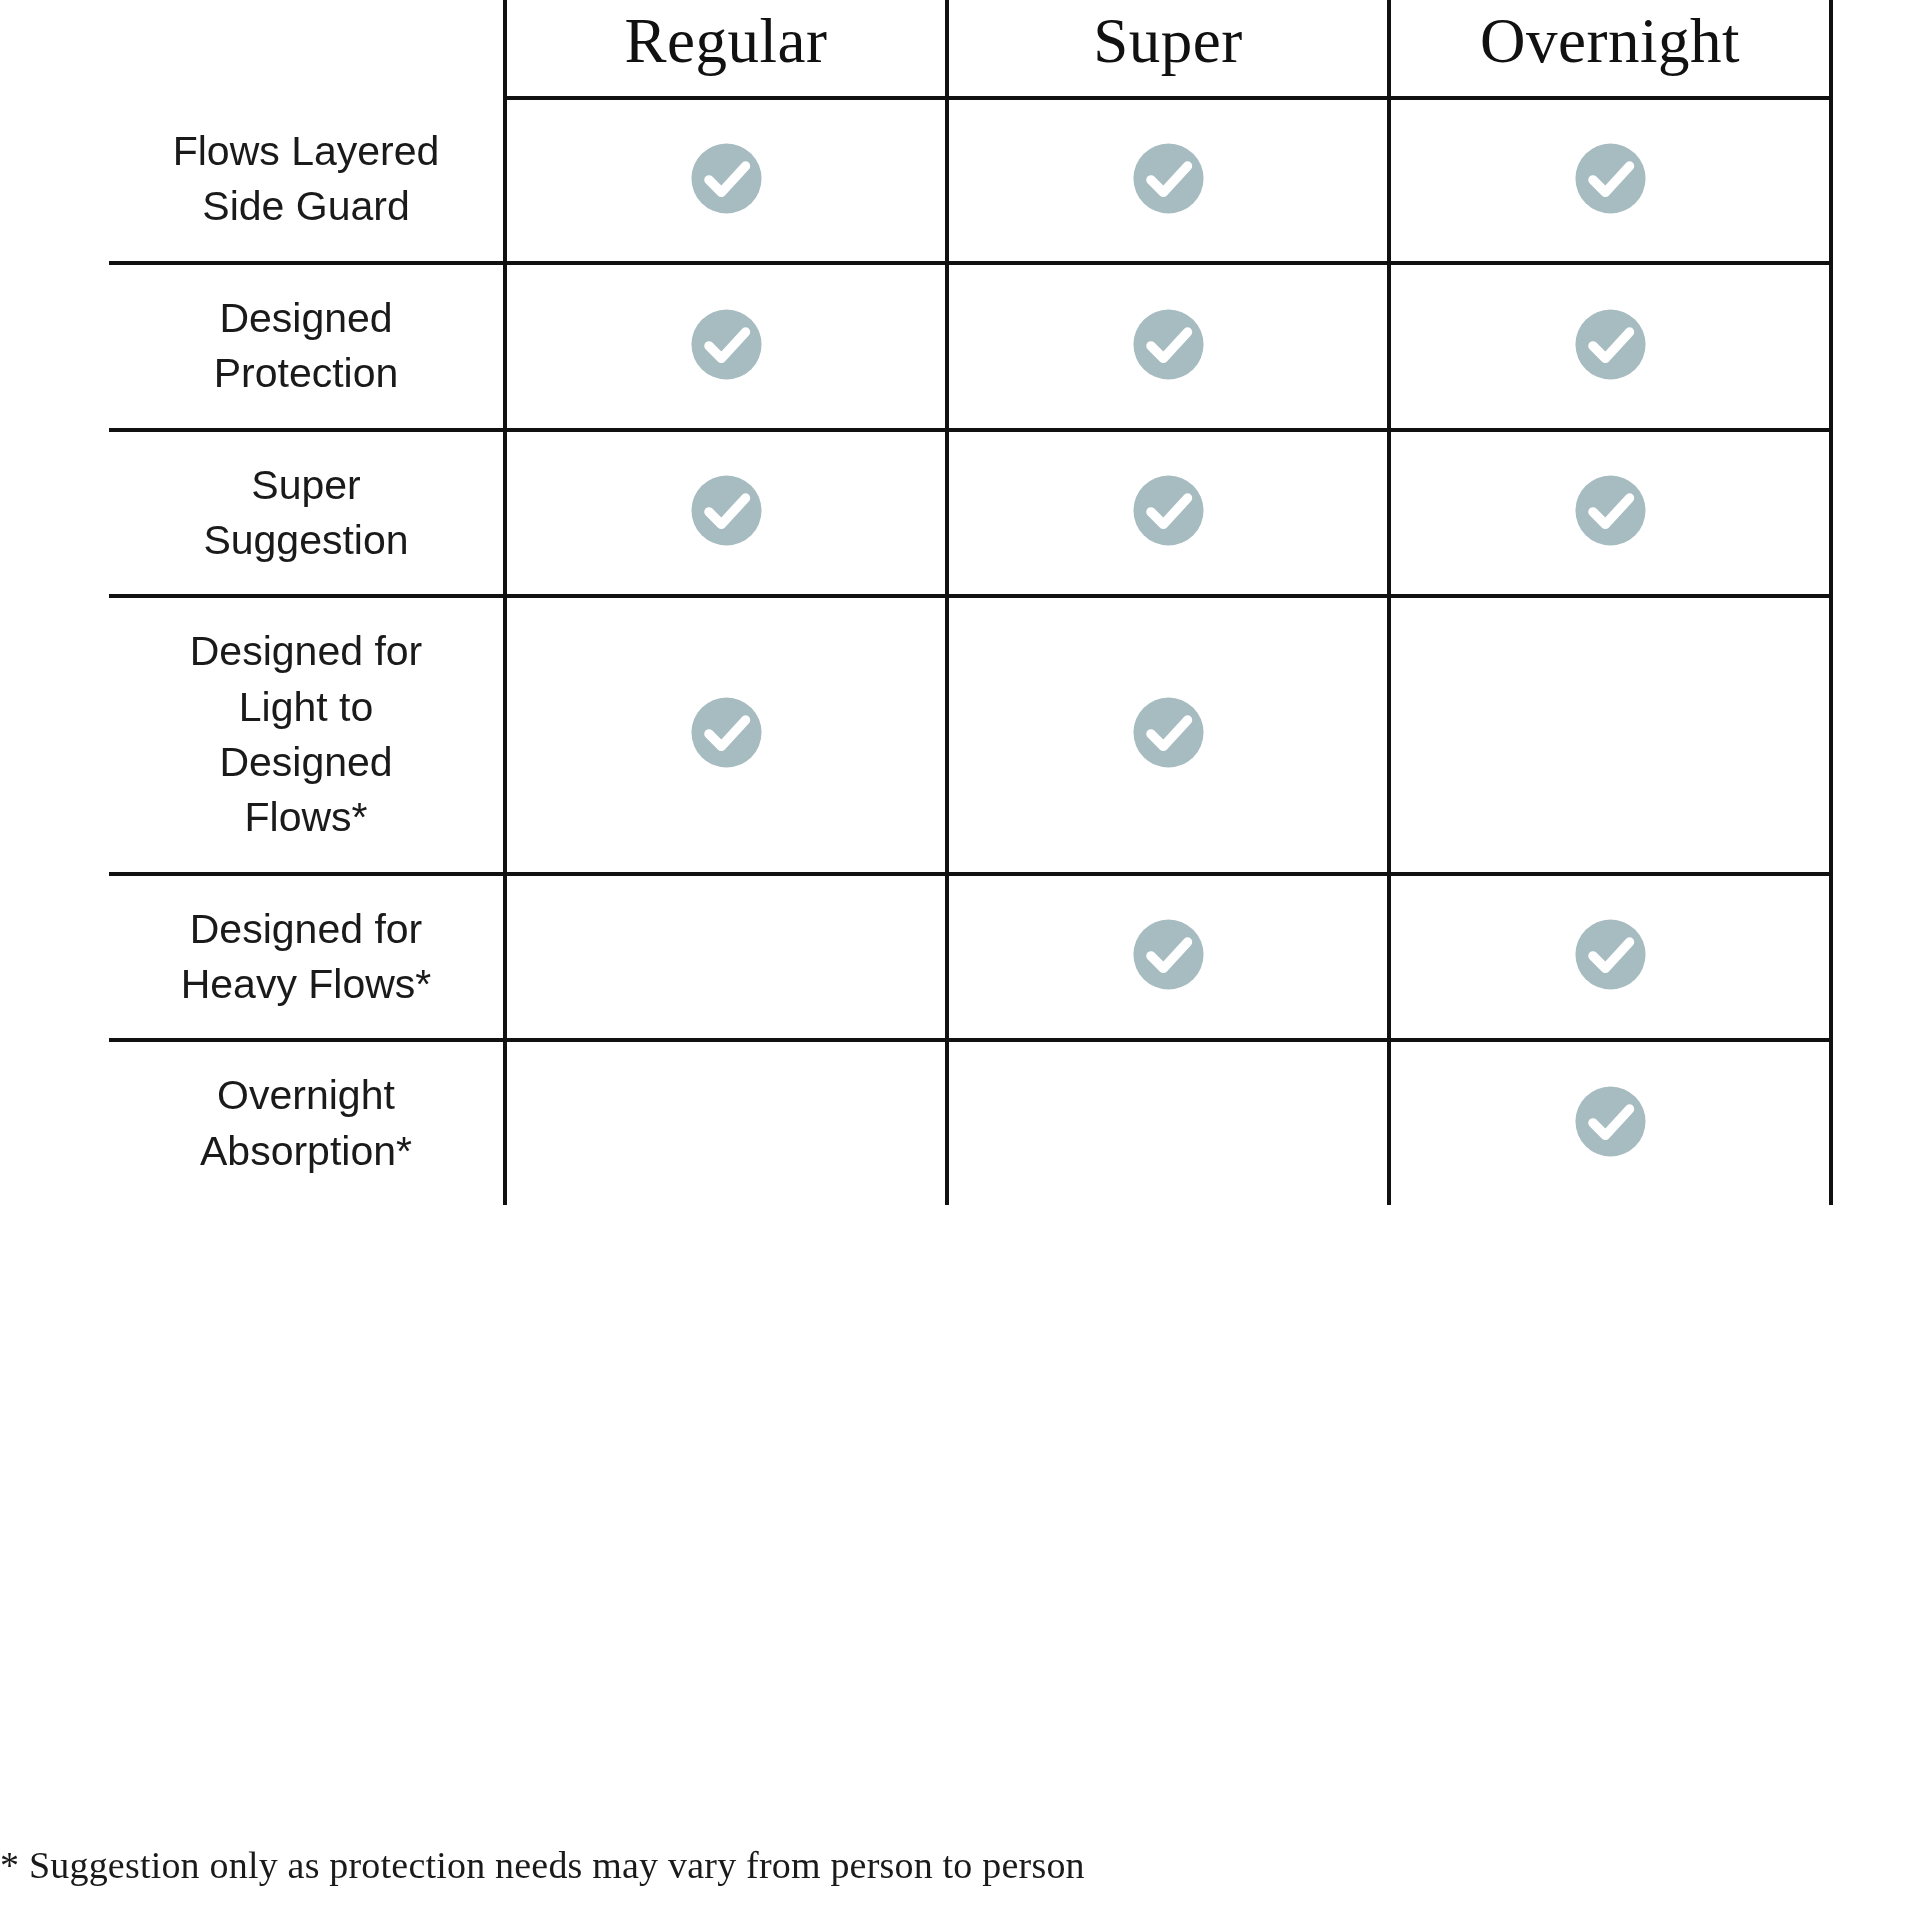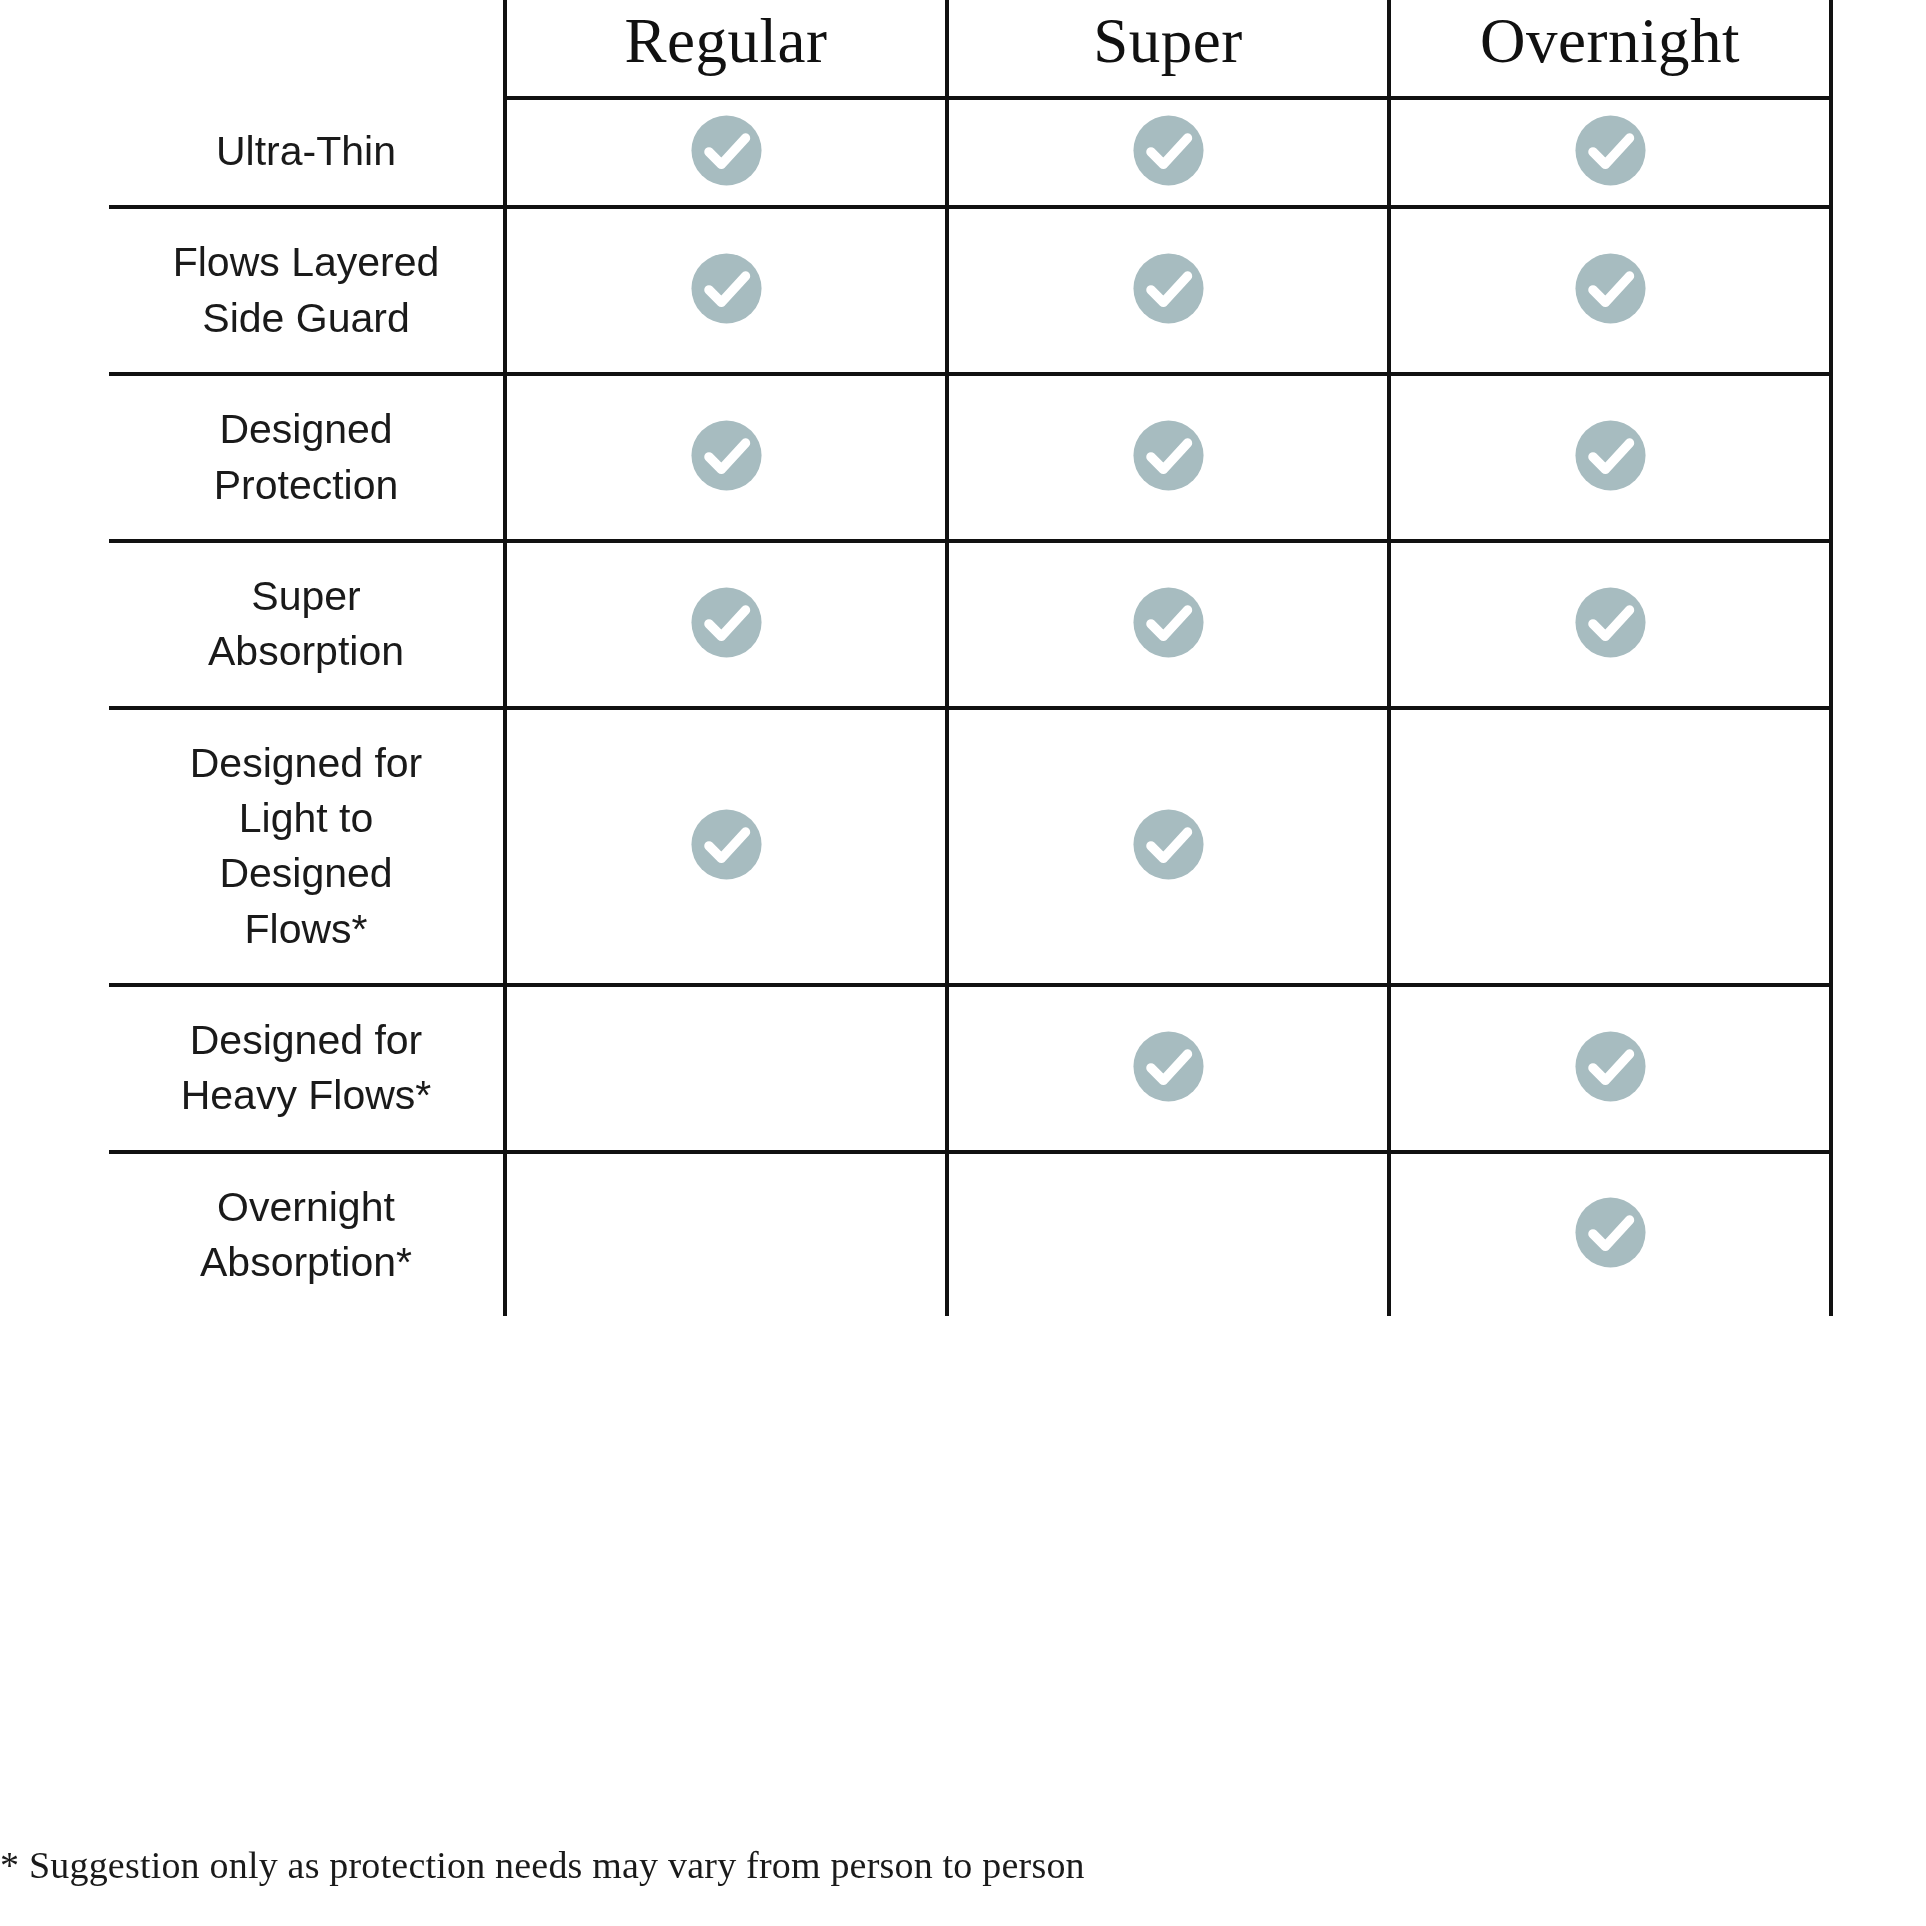--- a/index.html
+++ b/index.html
@@ -125,35 +125,20 @@
     <thead>
       <tr>
         <th class="feat-head"></th>
         <th class="col-head">Regular</th>
         <th class="col-head">Super</th>
         <th class="col-head last">Overnight</th>
       </tr>
     </thead>
     <tbody id="table-body">
         <tr>
-          <th class="feat-cell"><span>Ultra-Thin</span></th>
-          <td class="mark-cell"><span class="check"><svg viewBox="0 0 100 100" aria-hidden="true">
-                <circle cx="50" cy="50" r="48" fill="#a7bcc0"></circle>
-                <path d="M26 52 L43 69 L76 33" fill="none" stroke="#ffffff" stroke-width="13" stroke-linecap="round" stroke-linejoin="round"></path>
-              </svg></span></td>
-          <td class="mark-cell"><span class="check"><svg viewBox="0 0 100 100" aria-hidden="true">
-                <circle cx="50" cy="50" r="48" fill="#a7bcc0"></circle>
-                <path d="M26 52 L43 69 L76 33" fill="none" stroke="#ffffff" stroke-width="13" stroke-linecap="round" stroke-linejoin="round"></path>
-              </svg></span></td>
-          <td class="mark-cell last"><span class="check"><svg viewBox="0 0 100 100" aria-hidden="true">
-                <circle cx="50" cy="50" r="48" fill="#a7bcc0"></circle>
-                <path d="M26 52 L43 69 L76 33" fill="none" stroke="#ffffff" stroke-width="13" stroke-linecap="round" stroke-linejoin="round"></path>
-              </svg></span></td>
-        </tr>
-        <tr>
           <th class="feat-cell"><span>Flows Layered</span><br><span>Side Guard</span></th>
           <td class="mark-cell"><span class="check"><svg viewBox="0 0 100 100" aria-hidden="true">
                 <circle cx="50" cy="50" r="48" fill="#a7bcc0"></circle>
                 <path d="M26 52 L43 69 L76 33" fill="none" stroke="#ffffff" stroke-width="13" stroke-linecap="round" stroke-linejoin="round"></path>
               </svg></span></td>
           <td class="mark-cell"><span class="check"><svg viewBox="0 0 100 100" aria-hidden="true">
                 <circle cx="50" cy="50" r="48" fill="#a7bcc0"></circle>
                 <path d="M26 52 L43 69 L76 33" fill="none" stroke="#ffffff" stroke-width="13" stroke-linecap="round" stroke-linejoin="round"></path>
               </svg></span></td>
           <td class="mark-cell last"><span class="check"><svg viewBox="0 0 100 100" aria-hidden="true">
@@ -170,21 +155,21 @@
           <td class="mark-cell"><span class="check"><svg viewBox="0 0 100 100" aria-hidden="true">
                 <circle cx="50" cy="50" r="48" fill="#a7bcc0"></circle>
                 <path d="M26 52 L43 69 L76 33" fill="none" stroke="#ffffff" stroke-width="13" stroke-linecap="round" stroke-linejoin="round"></path>
               </svg></span></td>
           <td class="mark-cell last"><span class="check"><svg viewBox="0 0 100 100" aria-hidden="true">
                 <circle cx="50" cy="50" r="48" fill="#a7bcc0"></circle>
                 <path d="M26 52 L43 69 L76 33" fill="none" stroke="#ffffff" stroke-width="13" stroke-linecap="round" stroke-linejoin="round"></path>
               </svg></span></td>
         </tr>
         <tr>
-          <th class="feat-cell"><span>Super</span><br><span>Absorption</span></th>
+          <th class="feat-cell"><span>Super</span><br><span>Suggestion</span></th>
           <td class="mark-cell"><span class="check"><svg viewBox="0 0 100 100" aria-hidden="true">
                 <circle cx="50" cy="50" r="48" fill="#a7bcc0"></circle>
                 <path d="M26 52 L43 69 L76 33" fill="none" stroke="#ffffff" stroke-width="13" stroke-linecap="round" stroke-linejoin="round"></path>
               </svg></span></td>
           <td class="mark-cell"><span class="check"><svg viewBox="0 0 100 100" aria-hidden="true">
                 <circle cx="50" cy="50" r="48" fill="#a7bcc0"></circle>
                 <path d="M26 52 L43 69 L76 33" fill="none" stroke="#ffffff" stroke-width="13" stroke-linecap="round" stroke-linejoin="round"></path>
               </svg></span></td>
           <td class="mark-cell last"><span class="check"><svg viewBox="0 0 100 100" aria-hidden="true">
                 <circle cx="50" cy="50" r="48" fill="#a7bcc0"></circle>

